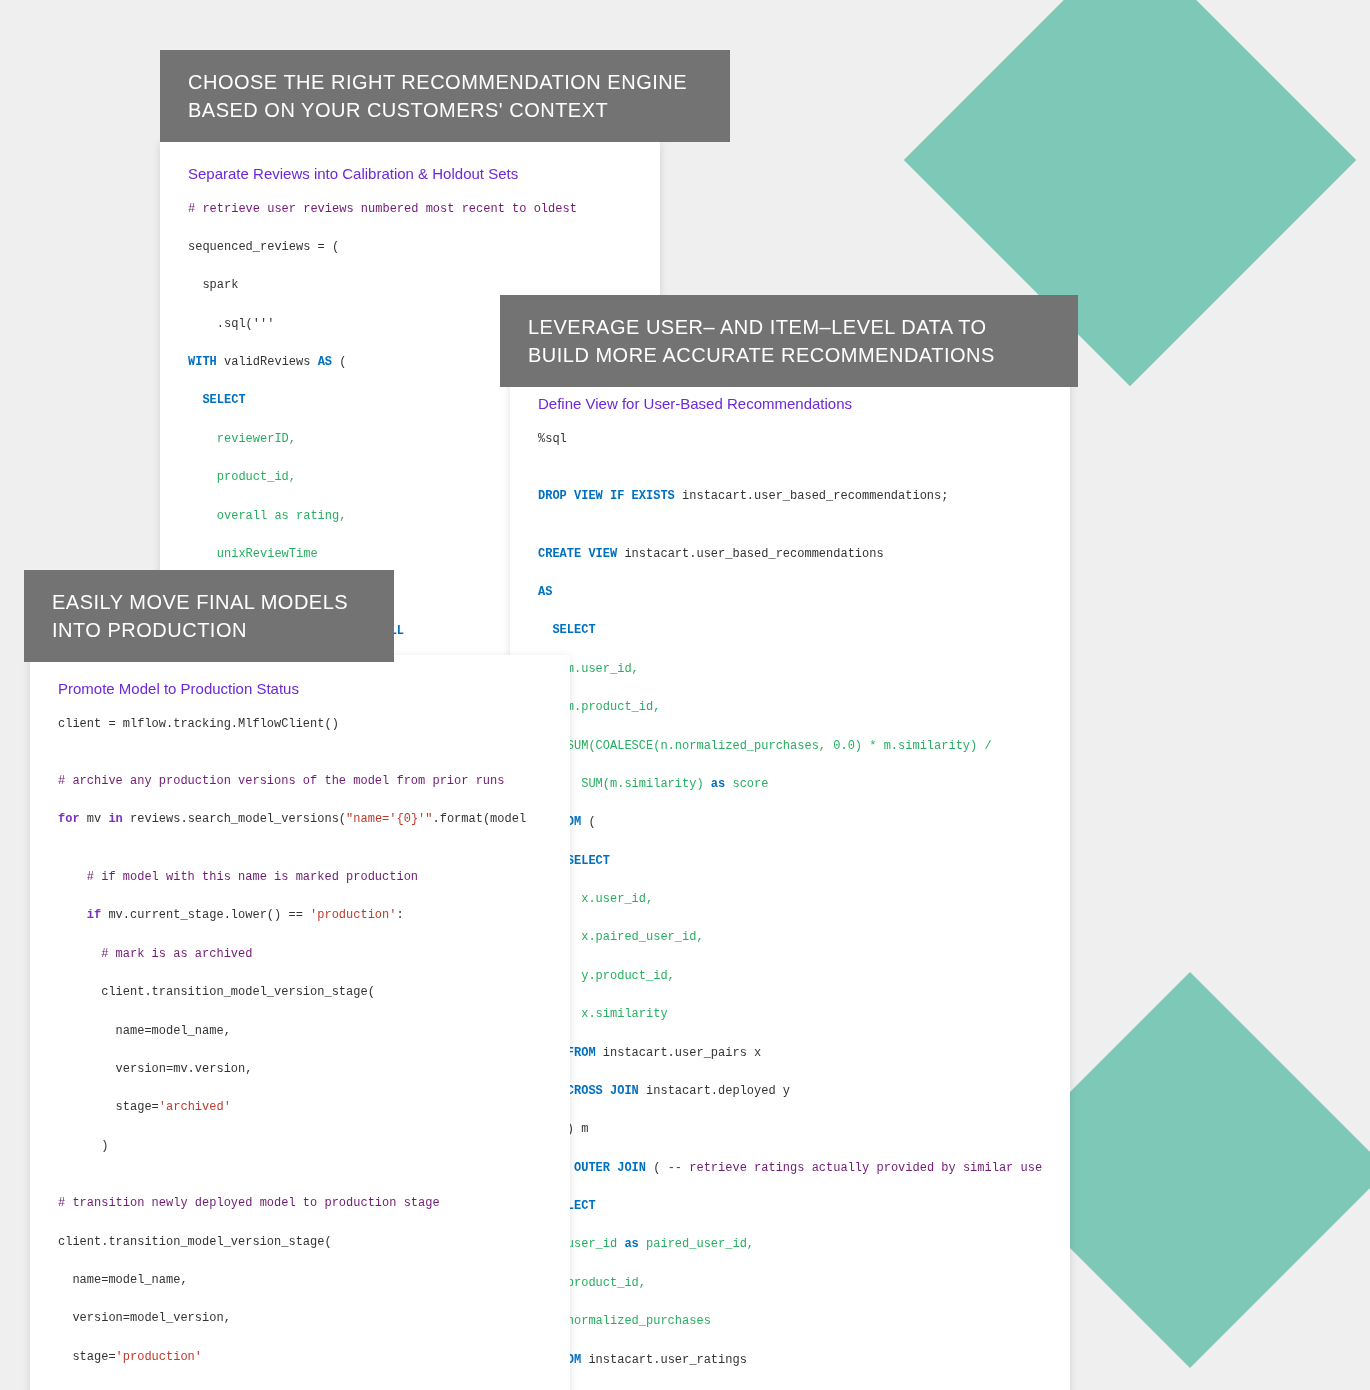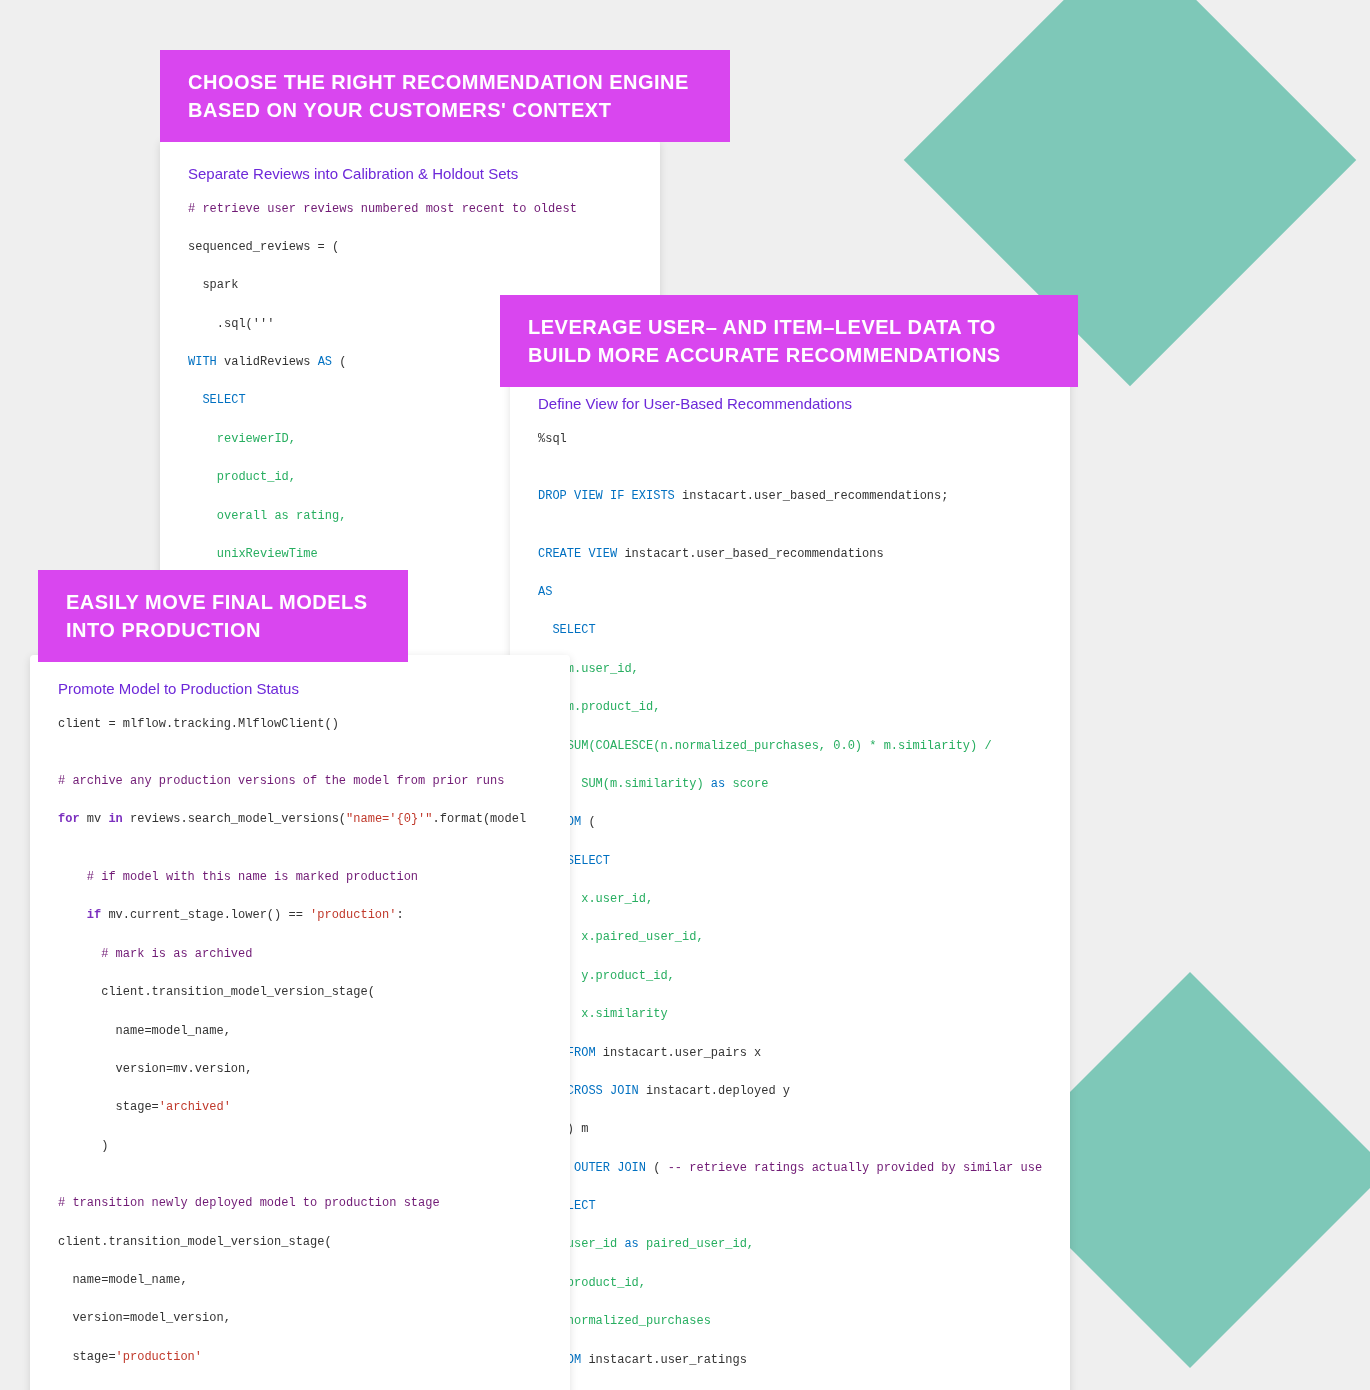--- a/index.html
+++ b/index.html
@@ -47,24 +47,24 @@
       left: 200px;
       width: 200px;
       height: 200px;
       background: #7ec8b8;
       transform: rotate(45deg);
       z-index: 0;
     }
 
     
     .banner-box {
-      background: #d946ef;
+      background: #737373;
       color: white;
       font-size: 20px;
-      font-weight: bold;
+      font-weight: normal;
       letter-spacing: 0.5px;
       padding: 18px 28px;
       display: inline-block;
       line-height: 1.4;
       position: absolute;
       z-index: 10;
     }
 
     .banner-top {
       top: 50px;
@@ -73,21 +73,21 @@
     }
 
     .banner-middle {
       top: 295px;
       left: 500px;
       width: 578px;
     }
 
     .banner-bottom-left {
       top: 570px;
-      left: 38px;
+      left: 24px;
       width: 370px;
     }
 
     
     .code-card {
       background: white;
       border-radius: 4px;
       box-shadow: 0 2px 8px rgba(0,0,0,0.12);
       position: absolute;
       z-index: 5;
@@ -128,21 +128,21 @@
       font-family: 'Courier New', Courier, monospace;
       font-size: 12px;
       line-height: 1.6;
       color: #333;
       white-space: pre;
       overflow: hidden;
     }
 
     .code-block .comment { color: #701a75; font-style: normal; }
     .code-block .keyword { color: #7b2fbe; font-weight: bold; margin-top: 8px; }
-    .code-block .keyword2 { color: #0070c1; font-weight: normal; }
+    .code-block .keyword2 { color: #0070c1; font-weight: bold; }
     .code-block .string { color: #c0392b; }
     .code-block .normal { color: #333; }
     .code-block .sql-field { color: #27ae60; margin-top: 36px; }
 
     .code-line {
       display: block;
     }
   </style>
 </head>
 <body>

